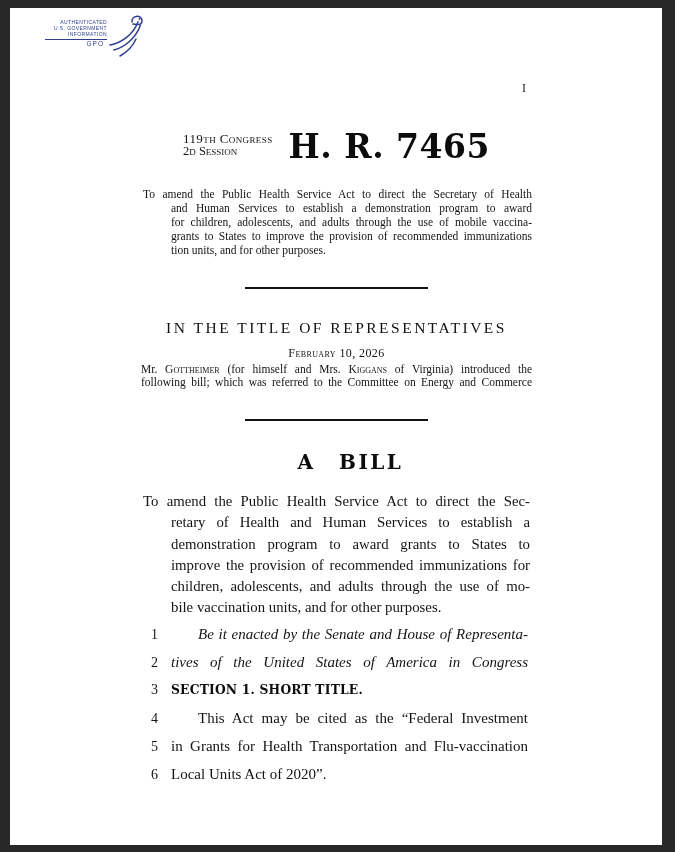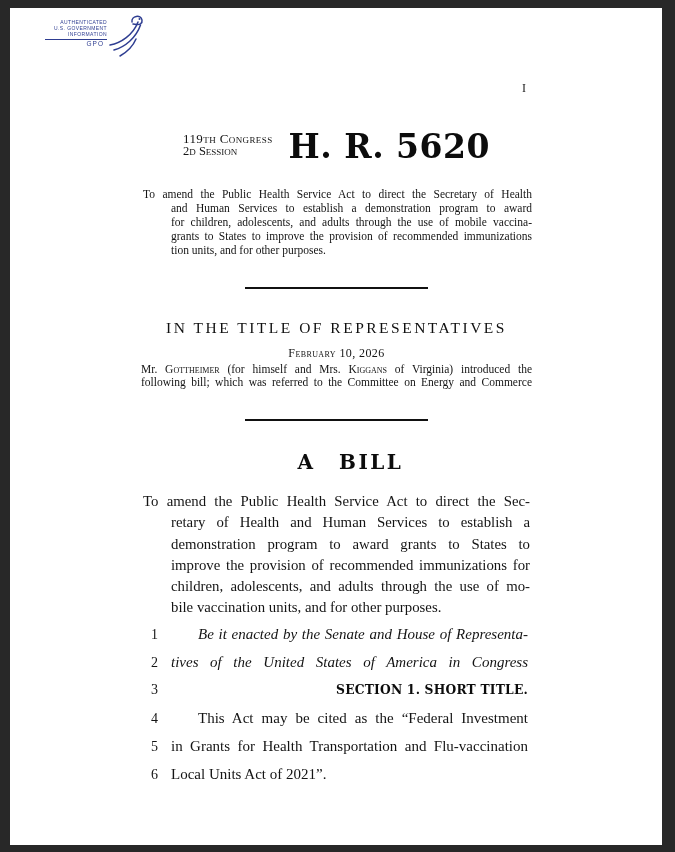--- a/index.html
+++ b/index.html
@@ -66,21 +66,21 @@
   .summary{position:absolute;left:133px;top:483px;width:387px;font-size:14.8px;line-height:21.3px;}
   .sline.cont{padding-left:28px;box-sizing:border-box;}
   
   .body-block{position:absolute;left:131px;top:612px;width:391px;}
   .brow{display:flex;align-items:baseline;height:28px;}
   .bnum{width:30px;padding-left:10px;box-sizing:border-box;font-size:14px;flex:none;}
   .btext{width:357px;font-size:15px;line-height:28px;white-space:normal;overflow:hidden;height:28px;}
   .btext.italic{font-style:italic;}
   .btext.indent{padding-left:27px;box-sizing:border-box;}
   .btext.heading{
-    font-family:"DejaVu Serif", serif;font-weight:bold;font-size:12.3px;letter-spacing:.2px;color:#0c0c0c;text-align:right;
+    font-family:"DejaVu Serif", serif;font-weight:bold;font-size:12.3px;letter-spacing:.2px;color:#0c0c0c;
   }
 </style>
 </head>
 <body>
 
 <div class="page">
 
   <div class="logo">
     <div class="logo-text">
       <div>AUTHENTICATED</div>
@@ -99,21 +99,21 @@
     </svg>
   </div>
 
   <div class="pagemark">I</div>
 
   <div class="header">
     <div class="congress-block">
       <div class="congress-line1">119th Congress</div>
       <div class="congress-line2">2d Session</div>
     </div>
-    <div class="bill-number">H. R. 5620</div>
+    <div class="bill-number">H. R. 7465</div>
   </div>
 
   <div class="preamble" id="preamble">
       <div class="pline just">To amend the Public Health Service Act to direct the Secretary of Health</div>
       <div class="pline cont just">and Human Services to establish a demonstration program to award</div>
       <div class="pline cont just">for children, adolescents, and adults through the use of mobile vaccina-</div>
       <div class="pline cont just">grants to States to improve the provision of recommended immunizations</div>
       <div class="pline cont">tion units, and for other purposes.</div>
     </div>
 
@@ -156,17 +156,17 @@
       <div class="brow">
         <span class="bnum">4</span>
         <div class="btext indent just">This Act may be cited as the “Federal Investment</div>
       </div>
       <div class="brow">
         <span class="bnum">5</span>
         <div class="btext just">in Grants for Health Transportation and Flu-vaccination</div>
       </div>
       <div class="brow">
         <span class="bnum">6</span>
-        <div class="btext">Local Units Act of 2021”.</div>
+        <div class="btext">Local Units Act of 2020”.</div>
       </div>
     </div>
 
 </div>
 
 </body></html>

